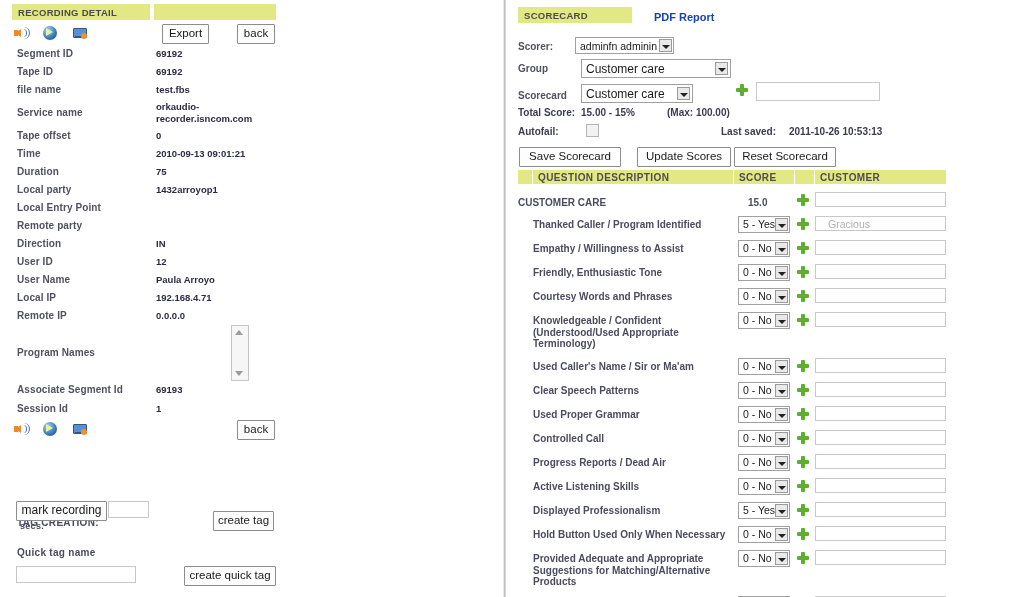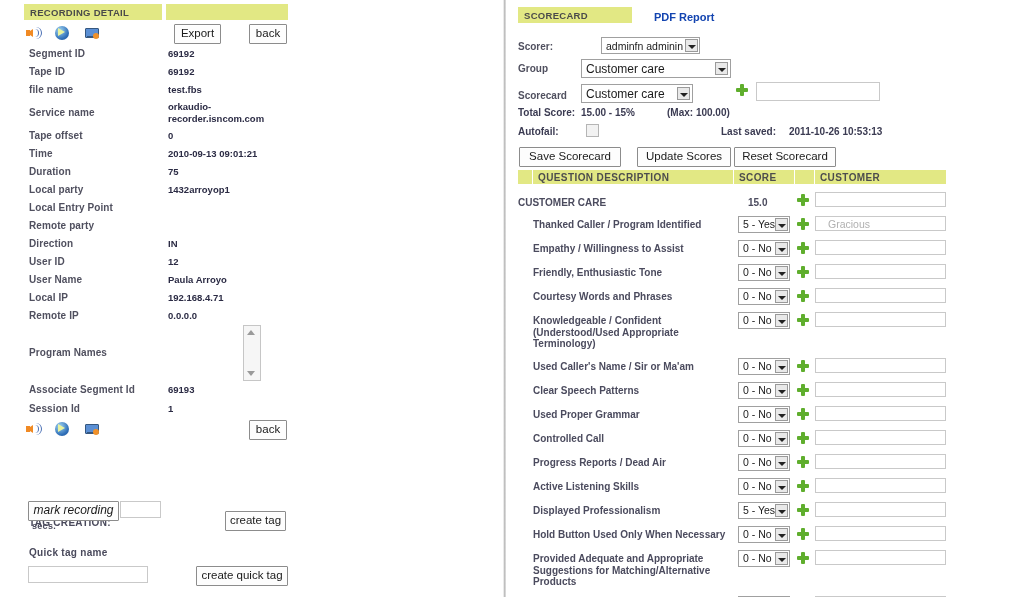--- a/index.html
+++ b/index.html
@@ -7,21 +7,21 @@
     width:1020px;height:597px;
     background:#ffffff;
     font-family:"Liberation Sans", sans-serif;
     font-size:11px;
     color:#3b3b4f;
     overflow:hidden;
     position:relative;
   }
   .panel{position:absolute;top:0;}
   
-  #left-panel{left:16px;width:503px;height:561px;padding-left:31px;}
+  #left-panel{left:4px;width:503px;height:561px;padding-left:31px;}
   #vdivider{position:absolute;left:503px;top:0;width:3px;height:597px;
             background:linear-gradient(to right,#ffffff,#b9b9b9 55%,#e8e8e8);}
   .hdr-bar{position:absolute;height:16px;background:#e2e884;}
   #hdr-left{left:8px;top:4px;width:138px;}
   #hdr-right{left:150px;top:4px;width:122px;}
   #hdr-left span{
     position:absolute;left:6px;top:3px;font-size:9.5px;font-weight:bold;
     letter-spacing:.3px;color:#4a4a4a;
   }
   .icon-row{position:absolute;height:16px;}
@@ -188,41 +188,41 @@
     <div class="ic ic-screen" style="left:58px;">
       <div class="scr"></div>
         <div class="base"></div>
         <div class="dot"></div>
     </div>
   </div>
   <div class="btn" style="left:233px;top:420px;width:36px;height:18px;">back</div>
 
   <div class="sec-title" style="left:13px;top:473px;margin-top:44px;">TAG CREATION:</div>
 
-  <div class="btn" style="left:12px;top:501px;width:89px;height:18px;font-size:12px;line-height:17px;font-style:italic;">mark recording</div>
+  <div class="btn" style="left:12px;top:501px;width:89px;height:18px;font-size:12px;line-height:17px;">mark recording</div>
   <input class="tinput" style="left: 104px; top: 501px; width: 41px; height: 17px;" value="">
   <div class="sec-title" style="left:16px;top:521px;font-size:9px;">secs.</div>
   <div class="btn" style="left:209px;top:511px;width:59px;height:18px;">create tag</div>
 
   <div class="sec-title" style="left:13px;top:547px;">Quick tag name</div>
   <input class="tinput" style="left: 12px; top: 566px; width: 120px; height: 17px;" value="">
   <div class="btn" style="left:180px;top:566px;width:90px;height:18px;">create quick tag</div>
 </div>
 
 <div id="vdivider"></div>
 
 <div class="panel" id="right-panel">
 
   <div id="sc-tag">
     <span>SCORECARD</span>
   </div>
   <a class="link" style="left:148px;top:11px;">PDF Report</a>
 
   <div class="flabel" style="top:41px;">Scorer:</div>
-  <div class="sel" style="left:95px;top:37px;width:99px;">
+  <div class="sel" style="left:69px;top:37px;width:99px;">
     <div class="txt" style="font-size:10.5px;top:2px;">adminfn adminin</div>
     <div class="arw" style="right:1px;"></div>
   </div>
 
   <div class="flabel" style="top:63px;">Group</div>
   <div class="sel" style="left:75px;top:59px;width:150px;height:19px;">
     <div class="txt" style="top:2px;">Customer care</div>
     <div class="arw" style="right:2px;top:2px;"></div>
   </div>
 

